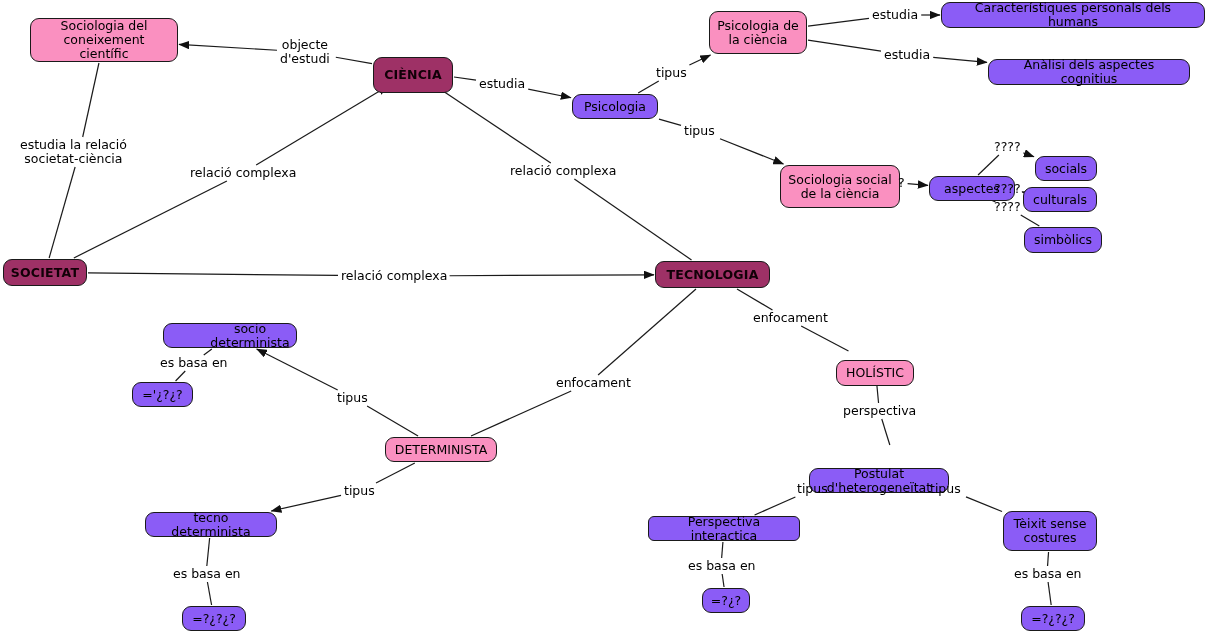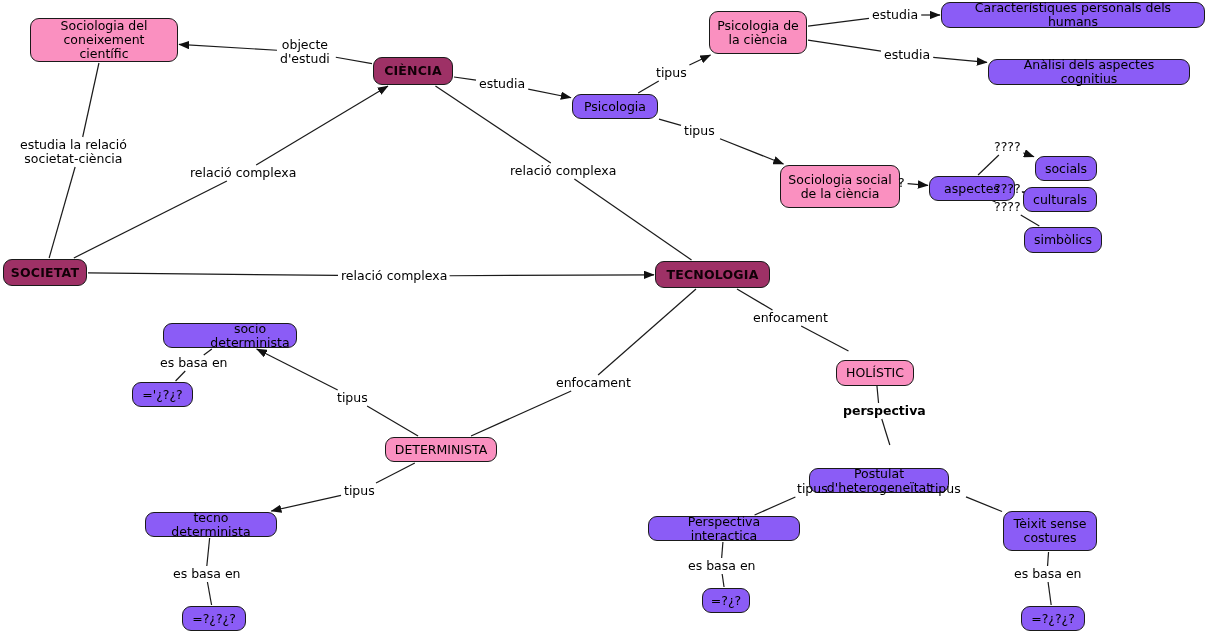--- a/index.html
+++ b/index.html
@@ -122,42 +122,42 @@
         <line x1="966" y1="496.9130434782609" x2="1002" y2="511.52173913043475"></line>
         <line x1="722.92" y1="542" x2="721.64" y2="558"></line>
         <line x1="722.1594202898551" y1="574" x2="724.0434782608696" y2="587"></line>
         <line x1="1048.5348837209303" y1="552" x2="1047.5581395348838" y2="566"></line>
         <line x1="1048.0786516853932" y1="582" x2="1051.1797752808989" y2="605"></line>
       </g>
   </svg>
   <div id="nodes-layer">
       <div class="node pink" style="left: 30px; top: 18px; width: 148px; height: 44px;">Sociologia del
 coneixement científic</div>
-      <div class="node dark" style="left: 373px; top: 57px; width: 80px; height: 28px;">CIÈNCIA</div>
+      <div class="node dark" style="left: 373px; top: 57px; width: 80px; height: 36px;">CIÈNCIA</div>
       <div class="node plain" style="left: 572px; top: 94px; width: 86px; height: 25px;">Psicologia</div>
       <div class="node pink" style="left: 709px; top: 11px; width: 98px; height: 43px;">Psicologia de
 la ciència</div>
       <div class="node plain" style="left: 941px; top: 2px; width: 264px; height: 26px;">Característiques personals dels humans</div>
       <div class="node plain" style="left: 988px; top: 59px; width: 202px; height: 26px;">Anàlisi dels aspectes cognitius</div>
       <div class="node pink" style="left: 780px; top: 165px; width: 120px; height: 43px;">Sociologia social
 de la ciència</div>
       <div class="node plain" style="left: 929px; top: 176px; width: 86px; height: 25px;">aspectes</div>
       <div class="node plain" style="left: 1035px; top: 156px; width: 62px; height: 25px;">socials</div>
       <div class="node plain" style="left: 1023px; top: 187px; width: 74px; height: 25px;">culturals</div>
       <div class="node plain" style="left: 1024px; top: 227px; width: 78px; height: 26px;">simbòlics</div>
       <div class="node dark" style="left: 3px; top: 259px; width: 84px; height: 27px;">SOCIETAT</div>
       <div class="node dark" style="left: 655px; top: 261px; width: 115px; height: 27px;">TECNOLOGIA</div>
       <div class="node plain" style="left: 163px; top: 323px; width: 134px; height: 25px; padding-left: 46px;">socio determinista</div>
       <div class="node plain" style="left: 132px; top: 382px; width: 61px; height: 25px;">='¿?¿?</div>
       <div class="node pink" style="left: 385px; top: 437px; width: 112px; height: 25px;">DETERMINISTA</div>
       <div class="node plain" style="left: 145px; top: 512px; width: 132px; height: 25px;">tecno determinista</div>
       <div class="node plain" style="left: 182px; top: 606px; width: 64px; height: 25px;">=?¿?¿?</div>
       <div class="node pink" style="left: 836px; top: 352px; width: 78px; height: 26px; margin-top: 8px;">HOLÍSTIC</div>
       <div class="node plain" style="left: 809px; top: 468px; width: 140px; height: 25px;">Postulat d'heterogeneïtat</div>
-      <div class="node plain" style="left: 648px; top: 516px; width: 152px; height: 25px;">Perspectiva interactica</div>
+      <div class="node plain" style="left: 648px; top: 516px; width: 152px; height: 25px; border-radius: 6px;">Perspectiva interactica</div>
       <div class="node plain" style="left: 702px; top: 588px; width: 48px; height: 25px;">=?¿?</div>
       <div class="node plain" style="left: 1003px; top: 511px; width: 94px; height: 40px;">Tèixit sense
 costures</div>
       <div class="node plain" style="left: 1021px; top: 606px; width: 64px; height: 25px;">=?¿?¿?</div>
     </div>
   <div id="labels-layer">
       <div class="edge-label" style="left: 280px; top: 38px;">objecte
 d'estudi</div>
       <div class="edge-label" style="left: 20px; top: 138px;">estudia la relació
 societat-ciència</div>
@@ -172,19 +172,19 @@
       <div class="edge-label" style="left: 898px; top: 176px;">?</div>
       <div class="edge-label" style="left: 994px; top: 140px;">????</div>
       <div class="edge-label" style="left: 994px; top: 182px;">????</div>
       <div class="edge-label" style="left: 994px; top: 200px;">????</div>
       <div class="edge-label" style="left: 556px; top: 376px;">enfocament</div>
       <div class="edge-label" style="left: 753px; top: 311px;">enfocament</div>
       <div class="edge-label" style="left: 337px; top: 391px;">tipus</div>
       <div class="edge-label" style="left: 344px; top: 484px;">tipus</div>
       <div class="edge-label" style="left: 160px; top: 356px;">es basa en</div>
       <div class="edge-label" style="left: 173px; top: 567px;">es basa en</div>
-      <div class="edge-label" style="left: 843px; top: 404px; font-weight: bold;">perspectiva</div>
+      <div class="edge-label" style="left: 843px; top: 404px;">perspectiva</div>
       <div class="edge-label" style="left: 797px; top: 482px;">tipus</div>
       <div class="edge-label" style="left: 930px; top: 482px;">tipus</div>
       <div class="edge-label" style="left: 688px; top: 559px;">es basa en</div>
       <div class="edge-label" style="left: 1014px; top: 567px;">es basa en</div>
     </div>
 </div>
 
 </body></html>

